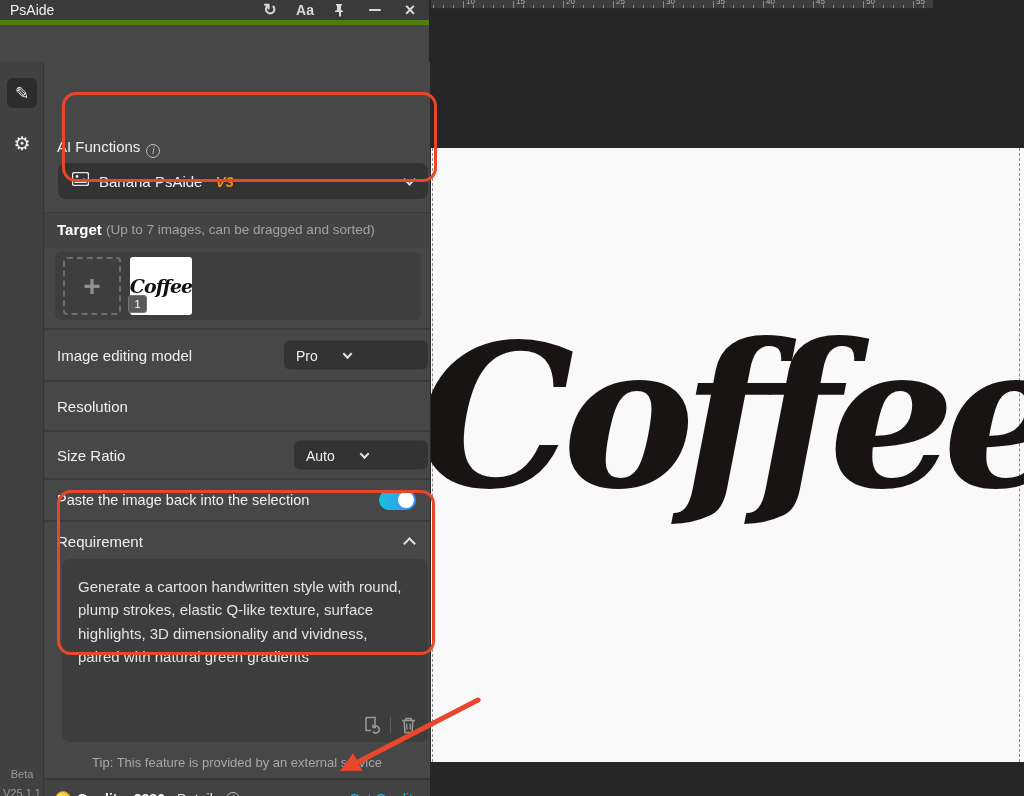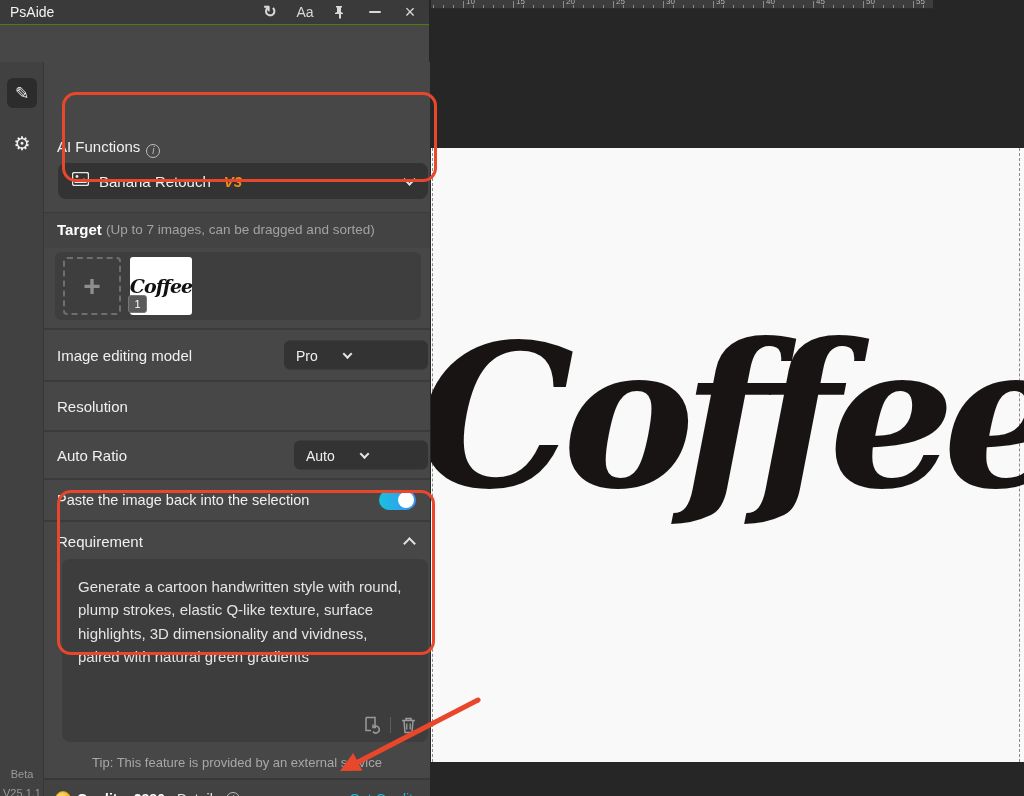--- a/index.html
+++ b/index.html
@@ -1,24 +1,24 @@
 <!DOCTYPE html>
 <html><head>
 <meta charset="utf-8">
 <style>
   html,body{margin:0;padding:0;background:#1d1d1d;}
   *{box-sizing:border-box;font-family:"Liberation Sans",sans-serif;}
   #stage{position:relative;width:1024px;height:796px;overflow:hidden;background:#262626;}
 
   
   #panel{position:absolute;left:0;top:0;width:430px;height:796px;background:#474747;border-right:1px solid #262626;}
-  #titlebar{position:absolute;left:0;top:0;width:100%;height:25px;background:#3a3a3a;border-bottom:1px solid #4d7c0f;display:flex;align-items:center;}
+  #titlebar{position:absolute;left:0;top:0;width:100%;height:25px;background:#3a3a3a;border-bottom:5px solid #4d7c0f;display:flex;align-items:center;}
   .app-title{color:#f2f2f2;font-size:14px;margin-left:10px;flex:0 0 auto;}
   .tb-icons{margin-left:auto;display:flex;align-items:center;gap:17px;margin-right:10px;}
-  .tb-ic{color:#d9d9d9;font-size:14px;line-height:1;cursor:default;display:inline-flex;align-items:center;justify-content:center;width:18px;height:18px;}
+  .tb-ic{color:#d9d9d9;font-size:14px;line-height:1;cursor:default;display:inline-flex;align-items:center;justify-content:center;width:18px;height:18px;font-weight:bold;}
   .minbar{width:12px;height:2px;background:#d9d9d9;border-radius:1px;}
 
   #uidrow{position:absolute;left:0;top:25px;width:100%;height:37px;background:#424242;border-bottom:2px solid #373737;display:flex;align-items:center;}
   .uid-text{color:#f2f2f2;font-size:15px;margin-left:8px;}
   .badge{margin-left:10px;background:#525252;border-radius:11px;padding:2px 12px;color:#eee;font-size:13px;}
   .badge i{font-style:italic;font-weight:bold;}
   .chev{width:9px;height:9px;border-right:2px solid #e3e3e3;border-bottom:2px solid #e3e3e3;display:inline-block;}
   .chev.down{transform:rotate(45deg);}
   .chev.up{transform:rotate(-135deg);}
   .chev.small{width:7px;height:7px;}
@@ -137,21 +137,21 @@
       </div>
 
       <div id="fn-dd">
         <span>
           <svg width="17" height="14" viewBox="0 0 17 14">
               <rect x="0.5" y="0.5" width="16" height="13" rx="2" fill="none" stroke="#e8e8e8" stroke-width="1.4"></rect>
               <circle cx="5" cy="4.5" r="1.4" fill="#e8e8e8"></circle>
               <path d="M2 11l4-4 3 3 3-4 3 5z" fill="#e8e8e8"></path>
             </svg>
         </span>
-        <span class="fn-name">Banana Retouch</span>
+        <span class="fn-name">Banana PsAide</span>
         <span class="fn-ver">V3</span>
         <span class="chev down"></span>
       </div>
 
       <div id="target-row">
         <span class="t1">Target</span>
         <span class="t2">(Up to 7 images, can be dragged and sorted)</span>
       </div>
 
       <div id="thumbs">
@@ -170,21 +170,21 @@
           <span>Pro</span>
           <span class="chev down small"></span>
         </span>
       </div>
 
       <div id="row-res" class="setrow">
         <span class="lbl">Resolution</span>
       </div>
 
       <div id="row-ratio" class="setrow">
-        <span class="lbl">Auto Ratio</span>
+        <span class="lbl">Size Ratio</span>
         <span class="dd">
           <span>Auto</span>
           <span class="chev down small"></span>
         </span>
       </div>
 
       <div id="row-req" class="setrow">
         <span class="lbl">Requirement</span>
         <span class="chev up"></span>
       </div>

